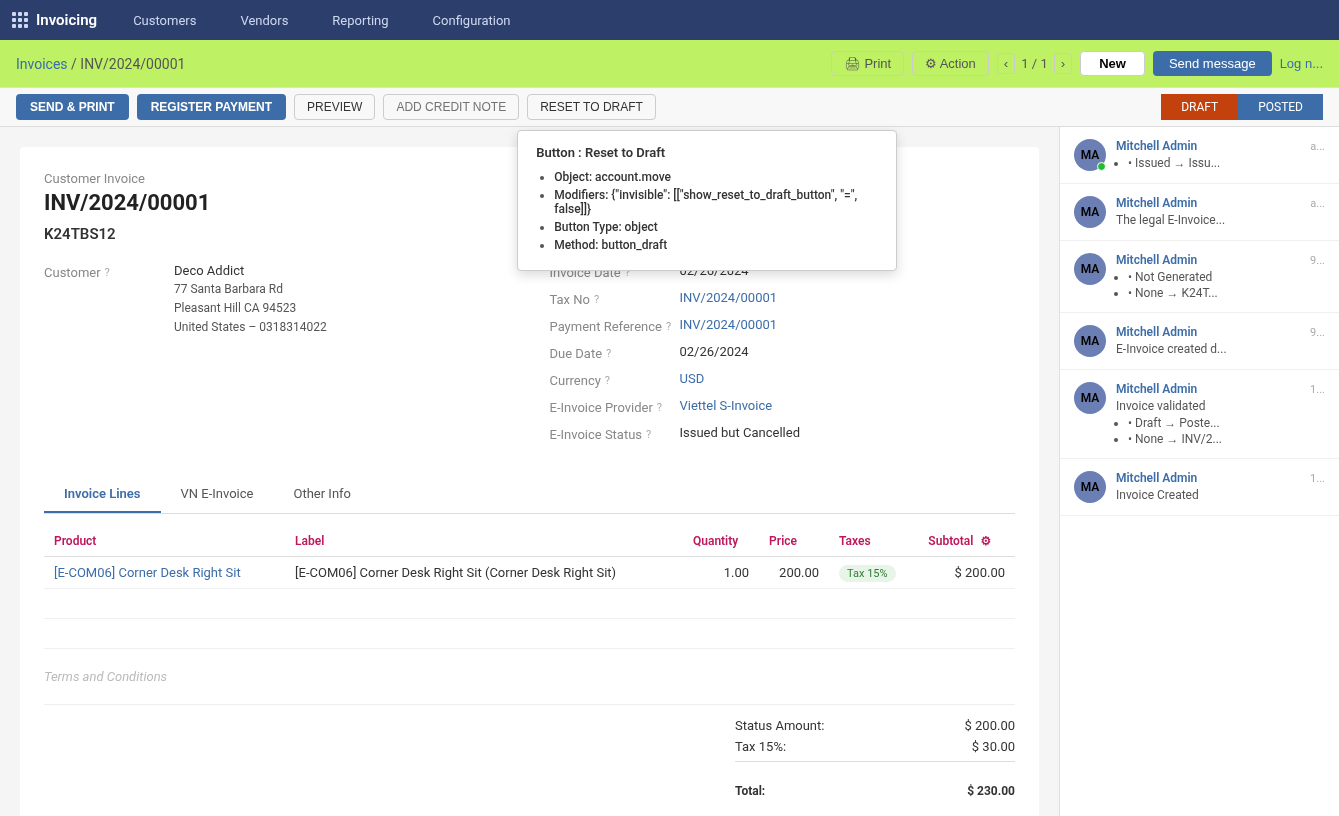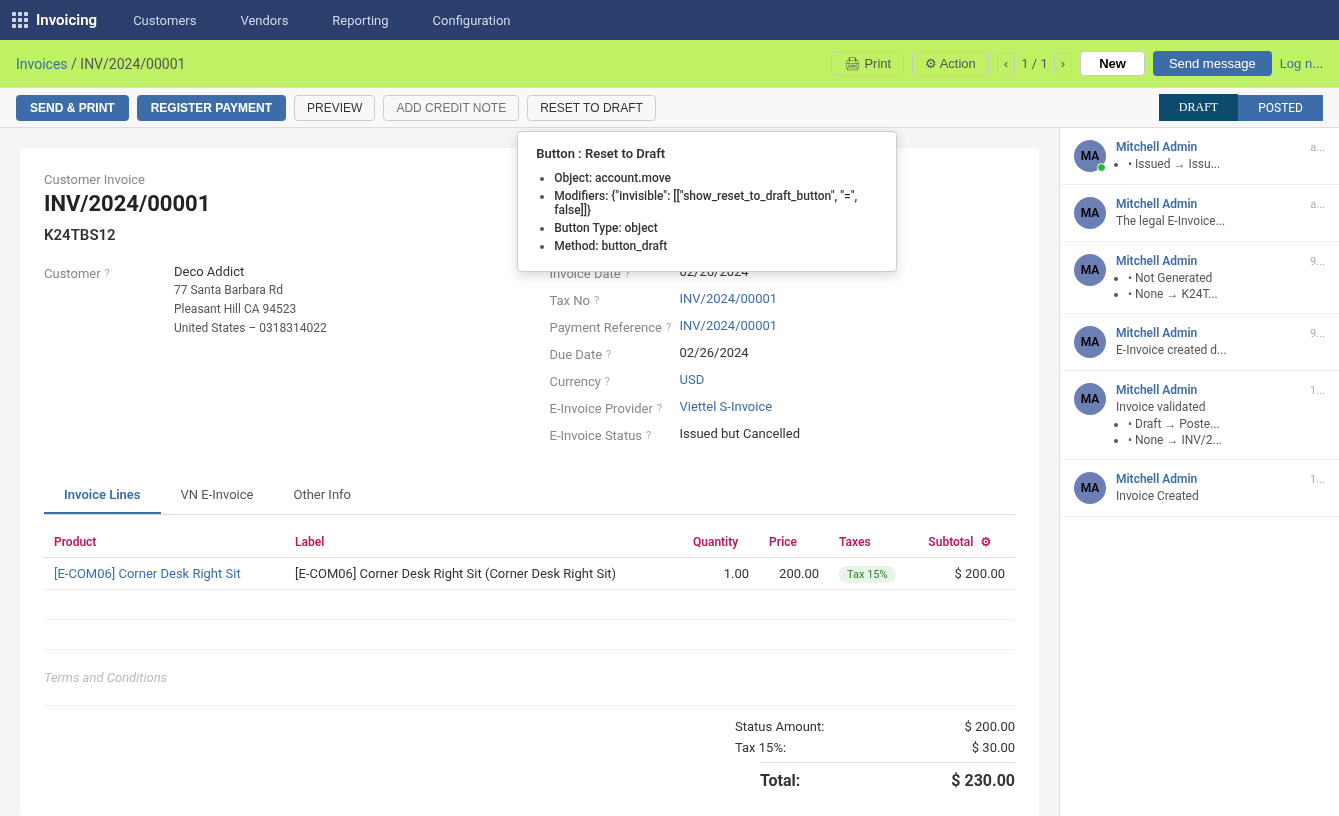--- a/index.html
+++ b/index.html
@@ -25,21 +25,21 @@
     
     .action-bar { background: #f8f8f8; border-bottom: 1px solid #ddd; padding: 6px 16px; display: flex; align-items: center; gap: 8px; }
     .btn-send-print { background: #3c6da8; color: #fff; border: none; border-radius: 4px; padding: 6px 14px; font-size: 12px; font-weight: 600; cursor: pointer; }
     .btn-register-payment { background: #3c6da8; color: #fff; border: none; border-radius: 4px; padding: 6px 14px; font-size: 12px; font-weight: 600; cursor: pointer; }
     .btn-preview { background: none; border: 1px solid #ccc; border-radius: 4px; padding: 5px 12px; font-size: 12px; cursor: pointer; color: #333; }
     .btn-add-credit { background: none; border: 1px solid #ccc; border-radius: 4px; padding: 5px 12px; font-size: 12px; cursor: pointer; color: #737373; }
     .btn-reset-draft { background: none; border: 1px solid #ccc; border-radius: 4px; padding: 5px 12px; font-size: 12px; cursor: pointer; color: #333; position: relative; }
     .status-flow { margin-left: auto; display: flex; align-items: center; }
     .status-step { padding: 6px 20px; font-size: 12px; background: #e0e0e0; color: #777; position: relative; }
     .status-step.active { background: #3c6da8; color: #fff; }
-    .status-step.done { background: #0c4a6e; color: #fff; font-family: Liberation Serif, serif; }
+    .status-step.done { background: #c2410c; color: #fff; }
 
     
     .main-layout { display: flex; height: calc(100vh - 96px); }
     .content-area { flex: 1; overflow-y: auto; padding: 20px; background: #f5f5f5; }
     .sidebar-chat { width: 280px; background: #fff; border-left: 1px solid #e0e0e0; overflow-y: auto; padding: 0; flex-shrink: 0; }
 
     
     .invoice-form { background: #fff; padding: 24px; border-radius: 4px; }
     .invoice-type { color: #888; font-size: 13px; margin-bottom: 4px; }
     .invoice-number { font-size: 22px; font-weight: 700; color: #222; margin-bottom: 10px; }
@@ -65,21 +65,21 @@
     .invoice-table { width: 100%; border-collapse: collapse; margin-top: 12px; }
     .invoice-table th { text-align: left; padding: 8px 10px; font-size: 12px; color: #be185d; border-bottom: 1px solid #ddd; font-weight: 600; }
     .invoice-table td { padding: 8px 10px; font-size: 13px; border-bottom: 1px solid #f0f0f0; }
     .invoice-table td.link { color: #3c6da8; cursor: pointer; }
     .tax-badge { background: #e8f4e8; color: #2e7d32; border-radius: 10px; padding: 2px 8px; font-size: 11px; }
 
     
     .totals-section { display: flex; justify-content: flex-end; margin-top: 20px; padding-top: 10px; border-top: 1px solid #eee; }
     .totals-table { min-width: 280px; }
     .total-row { display: flex; justify-content: space-between; padding: 3px 0; font-size: 13px; }
-    .total-row.grand { font-size: 16px; font-weight: 700; padding-top: 8px; border-top: 1px solid #ddd; margin-top: 4px; margin-left: 25px; }
+    .total-row.grand { font-size: 12px; font-weight: 700; padding-top: 22px; border-top: 1px solid #ddd; margin-top: 4px; }
 
     .terms-section { margin-top: 20px; }
     .terms-label { color: #bbb; font-size: 13px; font-style: italic; }
 
     
     .tooltip-popup { position: absolute; top: 36px; left: -10px; background: #fff; border: 1px solid #ccc; border-radius: 4px; padding: 14px 18px; min-width: 380px; z-index: 100; box-shadow: 0 4px 12px rgba(0,0,0,0.15); font-size: 12px; }
     .tooltip-popup .popup-title { font-weight: 600; font-size: 13px; margin-bottom: 10px; color: #333; }
     .tooltip-popup ul { list-style: disc; padding-left: 18px; }
     .tooltip-popup li { margin-bottom: 4px; color: #555; }
     .tooltip-popup li span { color: #333; font-weight: 500; }

